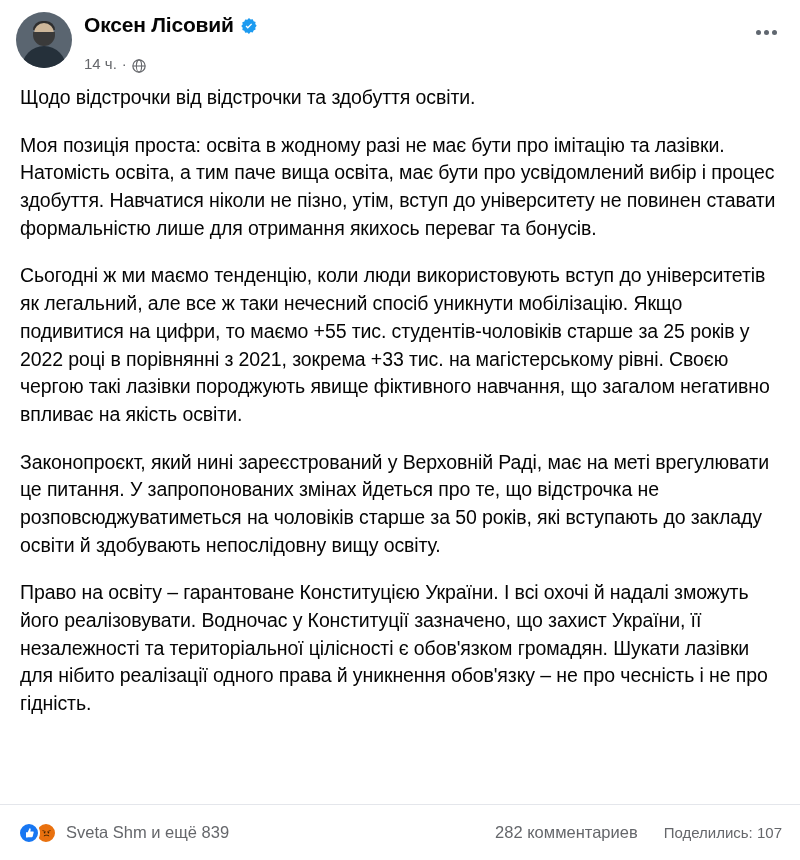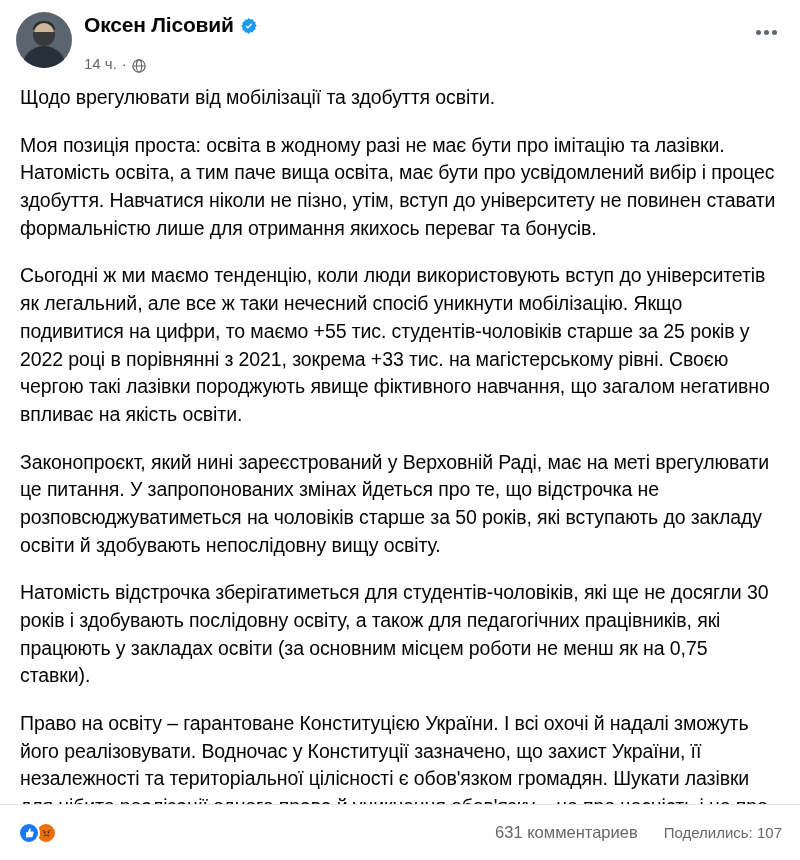--- a/index.html
+++ b/index.html
@@ -227,44 +227,44 @@
     </div>
 
     <div class="menu-dots">
       <span></span>
       <span></span>
       <span></span>
     </div>
   </div>
 
   <div class="post-body">
-    <p>Щодо врегулювати від мобілізації та здобуття освіти.</p>
+    <p>Щодо відстрочки від відстрочки та здобуття освіти.</p>
     <p>Моя позиція проста: освіта в жодному разі не має бути про імітацію та лазівки. Натомість освіта, а тим паче вища освіта, має бути про усвідомлений вибір і процес здобуття. Навчатися ніколи не пізно, утім, вступ до університету не повинен ставати формальністю лише для отримання якихось переваг та бонусів.</p>
     <p>Сьогодні ж ми маємо тенденцію, коли люди використовують вступ до університетів як легальний, але все ж таки нечесний спосіб уникнути мобілізацію. Якщо подивитися на цифри, то маємо +55 тис. студентів-чоловіків старше за 25 років у 2022 році в порівнянні з 2021, зокрема +33 тис. на магістерському рівні. Своєю чергою такі лазівки породжують явище фіктивного навчання, що загалом негативно впливає на якість освіти.</p>
     <p>Законопроєкт, який нині зареєстрований у Верховній Раді, має на меті врегулювати це питання. У запропонованих змінах йдеться про те, що відстрочка не розповсюджуватиметься на чоловіків старше за 50 років, які вступають до закладу освіти й здобувають непослідовну вищу освіту.</p>
-    <p>Натомість відстрочка зберігатиметься для студентів-чоловіків, які ще не досягли 30 років і здобувають послідовну освіту, а також для педагогічних працівників, які працюють у закладах освіти (за основним місцем роботи не менш як на 0,75 ставки).</p>
     <p>Право на освіту – гарантоване Конституцією України. І всі охочі й надалі зможуть його реалізовувати. Водночас у Конституції зазначено, що захист України, її незалежності та територіальної цілісності є обов'язком громадян. Шукати лазівки для нібито реалізації одного права й уникнення обов'язку – не про чесність і не про гідність.</p>
   </div>
 
   <div class="footer">
     <div class="reactions">
       <span class="rxn like">
         <svg width="12" height="12" viewBox="0 0 16 16">
           <path fill="#ffffff" d="M6.3 14H4V7h2.3l2.1-4.6c.2-.5.7-.7 1.2-.5.5.2.8.7.7 1.2L9.8 6h3.4c.7 0 1.2.6 1 1.3l-1.3 5.2c-.1.6-.7 1-1.3 1H6.3z"></path>
         </svg>
       </span>
       <span class="rxn angry">
         <svg width="13" height="13" viewBox="0 0 16 16">
           <circle cx="8" cy="8" r="7" fill="#e9710f"></circle>
           <path d="M3.5 5.5l3 1.4M12.5 5.5l-3 1.4" stroke="#7a3a00" stroke-width="1.3" fill="none" stroke-linecap="round"></path>
           <circle cx="5.6" cy="8.2" r="1" fill="#3b2200"></circle>
           <circle cx="10.4" cy="8.2" r="1" fill="#3b2200"></circle>
           <path d="M5.2 12c1.8-1 3.8-1 5.6 0" stroke="#3b2200" stroke-width="1.2" fill="none" stroke-linecap="round"></path>
         </svg>
       </span>
+      <span class="rxn-text">Sveta Shm и ещё 839</span>
     </div>
     <div class="right-counts">
-      <span class="comments-count">631 комментариев</span>
+      <span class="comments-count">282 комментариев</span>
       <span class="shares-count">Поделились: 107</span>
     </div>
   </div>
 
 </div>
 
 </body></html>

